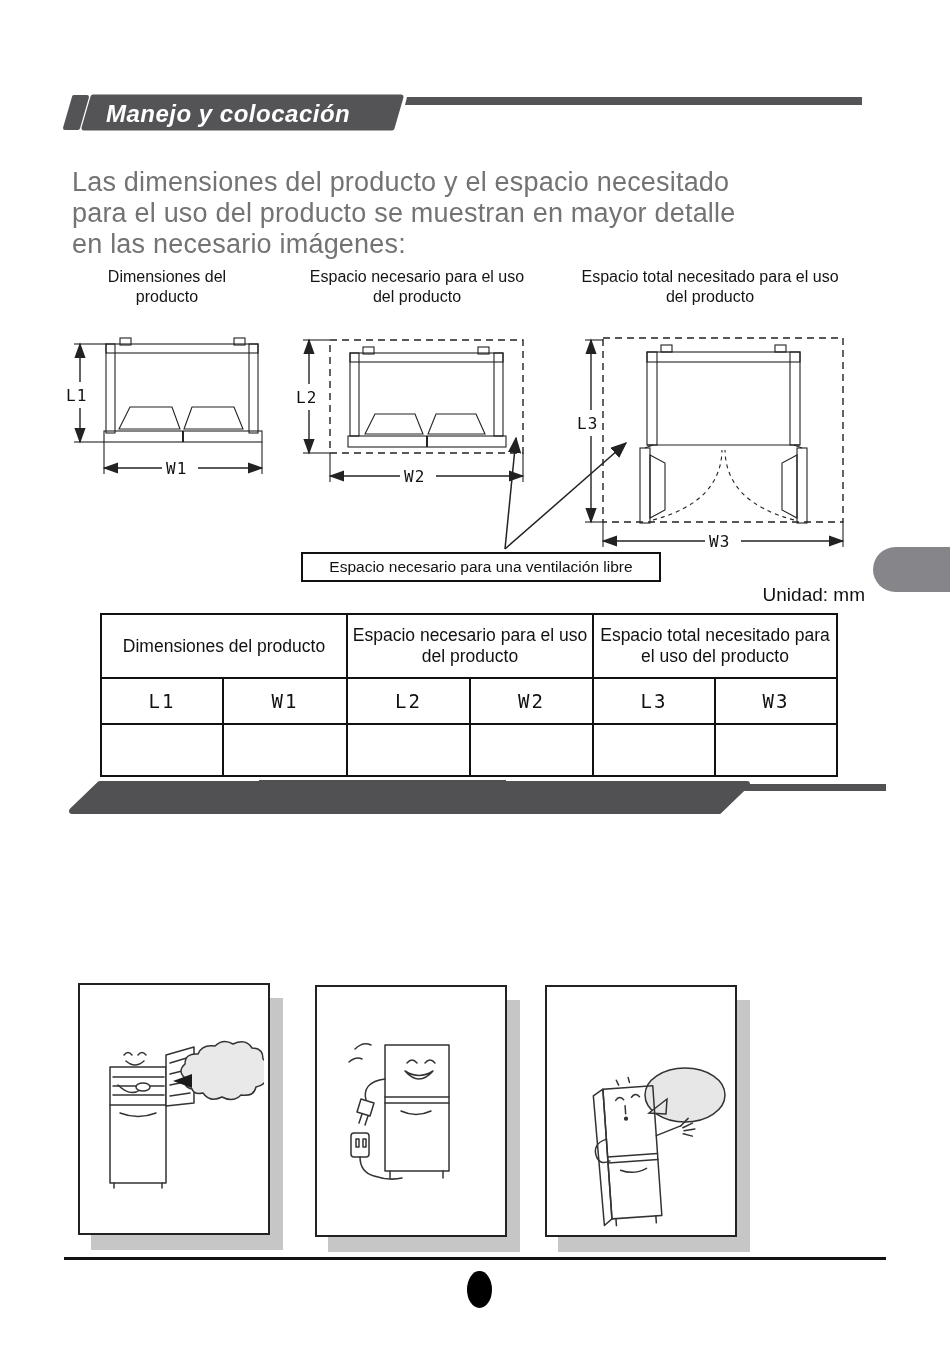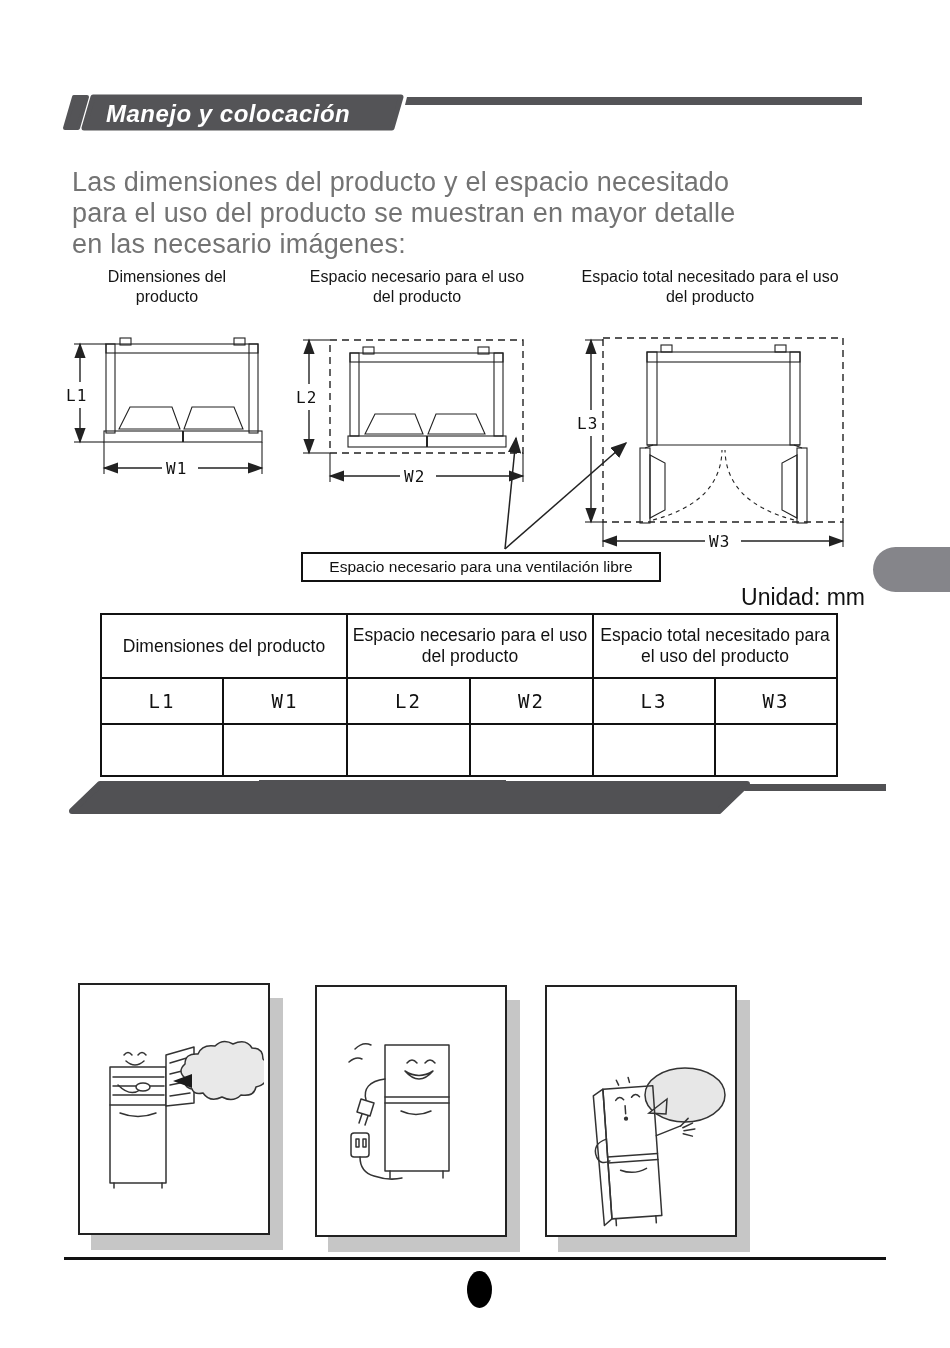--- a/index.html
+++ b/index.html
@@ -33,21 +33,21 @@
 
   
   .vent-label{position:absolute;left:301px;top:552px;width:356px;height:26px;border:2px solid #111;
               text-align:center;line-height:26px;font-size:15.5px;background:#fff;}
 
   
   .edge-tab{position:absolute;left:873px;top:547px;width:77px;height:45px;background:#85858a;
             border-radius:23px 0 0 23px;}
 
   
-  .unit-label{position:absolute;left:660px;top:584px;width:205px;text-align:right;font-size:23px;}
+  .unit-label{position:absolute;left:660px;top:584px;width:205px;text-align:right;font-size:19px;}
 
   
   .dims-table{position:absolute;left:100px;top:613px;width:736px;border-collapse:collapse;
               table-layout:fixed;background:#fff;}
   .dims-table th,.dims-table td{border:2.5px solid #111;padding:0;}
   .dims-table th{font-weight:400;font-size:17.5px;line-height:21px;height:62px;text-align:center;}
   .dims-table tr.dims td{height:44px;text-align:center;font-family:"DejaVu Sans Mono",monospace;
               font-size:19px;letter-spacing:2px;}
   .dims-table tr.vals td{height:50px;}
 

